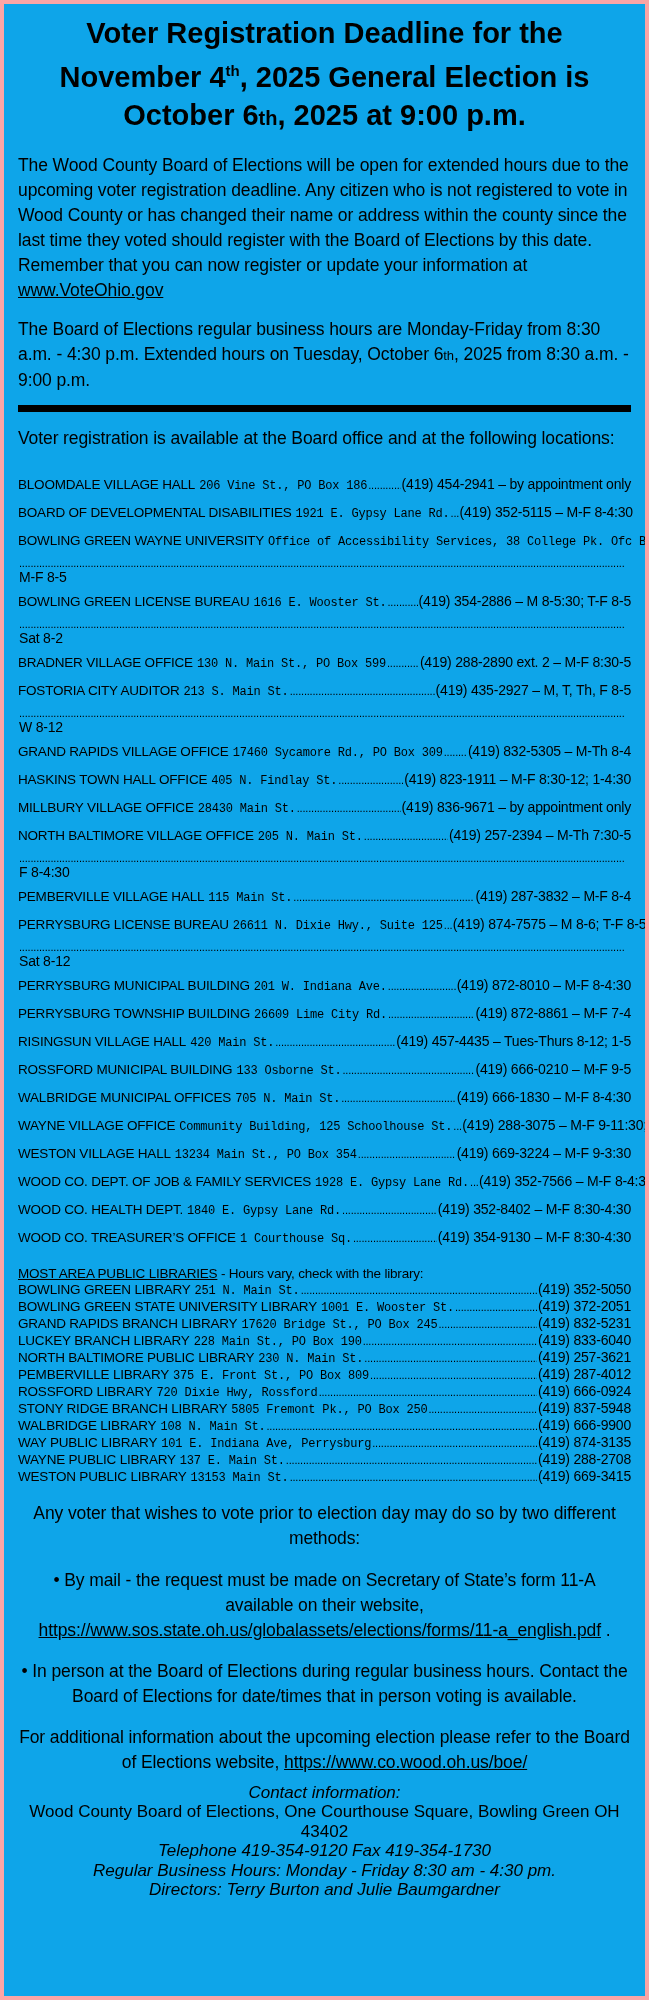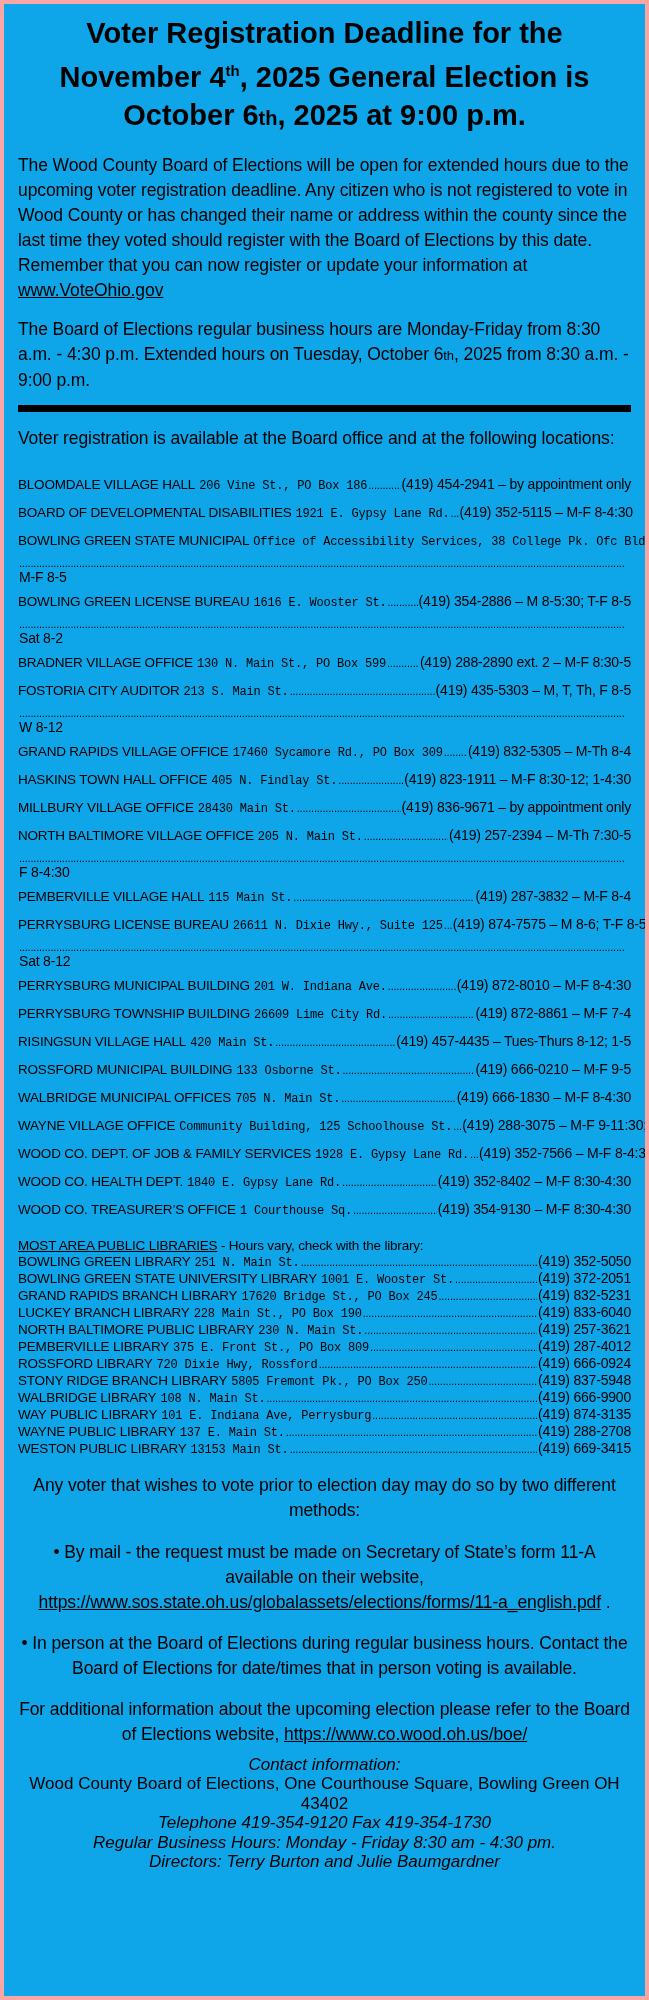--- a/index.html
+++ b/index.html
@@ -76,21 +76,21 @@
         <span class="dots"></span>
         <span class="rt">(419) 454-2941 – by appointment only</span>
       </div>
     <div class="entry">
         <span class="nm">BOARD OF DEVELOPMENTAL DISABILITIES</span>
         <span class="ad">1921 E. Gypsy Lane Rd.</span>
         <span class="dots"></span>
         <span class="rt">(419) 352-5115 – M-F 8-4:30</span>
       </div>
     <div class="entry">
-        <span class="nm">BOWLING GREEN STATE MUNICIPAL</span>
+        <span class="nm">BOWLING GREEN WAYNE UNIVERSITY</span>
         <span class="ad">Office of Accessibility Services, 38 College Pk. Ofc Bldg.</span>
         <span class="dots"></span>
         <span class="rt">(419) 372-8495</span>
       </div>
     <div class="entry cont">
         <span class="dots"></span>
         <span class="rt">M-F 8-5</span>
       </div>
     <div class="entry gap">
         <span class="nm">BOWLING GREEN LICENSE BUREAU</span>
@@ -105,21 +105,21 @@
     <div class="entry gap">
         <span class="nm">BRADNER VILLAGE OFFICE</span>
         <span class="ad">130 N. Main St., PO Box 599</span>
         <span class="dots"></span>
         <span class="rt">(419) 288-2890 ext. 2 – M-F 8:30-5</span>
       </div>
     <div class="entry">
         <span class="nm">FOSTORIA CITY AUDITOR</span>
         <span class="ad">213 S. Main St.</span>
         <span class="dots"></span>
-        <span class="rt">(419) 435-5303 – M, T, Th, F 8-5</span>
+        <span class="rt">(419) 435-2927 – M, T, Th, F 8-5</span>
       </div>
     <div class="entry cont">
         <span class="dots"></span>
         <span class="rt">W 8-12</span>
       </div>
     <div class="entry gap">
         <span class="nm">GRAND RAPIDS VILLAGE OFFICE</span>
         <span class="ad">17460 Sycamore Rd., PO Box 309</span>
         <span class="dots"></span>
         <span class="rt">(419) 832-5305 – M-Th 8-4</span>
@@ -190,20 +190,26 @@
         <span class="nm">WALBRIDGE MUNICIPAL OFFICES</span>
         <span class="ad">705 N. Main St.</span>
         <span class="dots"></span>
         <span class="rt">(419) 666-1830 – M-F 8-4:30</span>
       </div>
     <div class="entry">
         <span class="nm">WAYNE VILLAGE OFFICE</span>
         <span class="ad">Community Building, 125 Schoolhouse St.</span>
         <span class="dots"></span>
         <span class="rt">(419) 288-3075 – M-F 9-11:30; 12:45-5</span>
+      </div>
+    <div class="entry">
+        <span class="nm">WESTON VILLAGE HALL</span>
+        <span class="ad">13234 Main St., PO Box 354</span>
+        <span class="dots"></span>
+        <span class="rt">(419) 669-3224 – M-F 9-3:30</span>
       </div>
     <div class="entry">
         <span class="nm">WOOD CO. DEPT. OF JOB &amp; FAMILY SERVICES</span>
         <span class="ad">1928 E. Gypsy Lane Rd.</span>
         <span class="dots"></span>
         <span class="rt">(419) 352-7566 – M-F 8-4:30</span>
       </div>
     <div class="entry">
         <span class="nm">WOOD CO. HEALTH DEPT.</span>
         <span class="ad">1840 E. Gypsy Lane Rd.</span>

